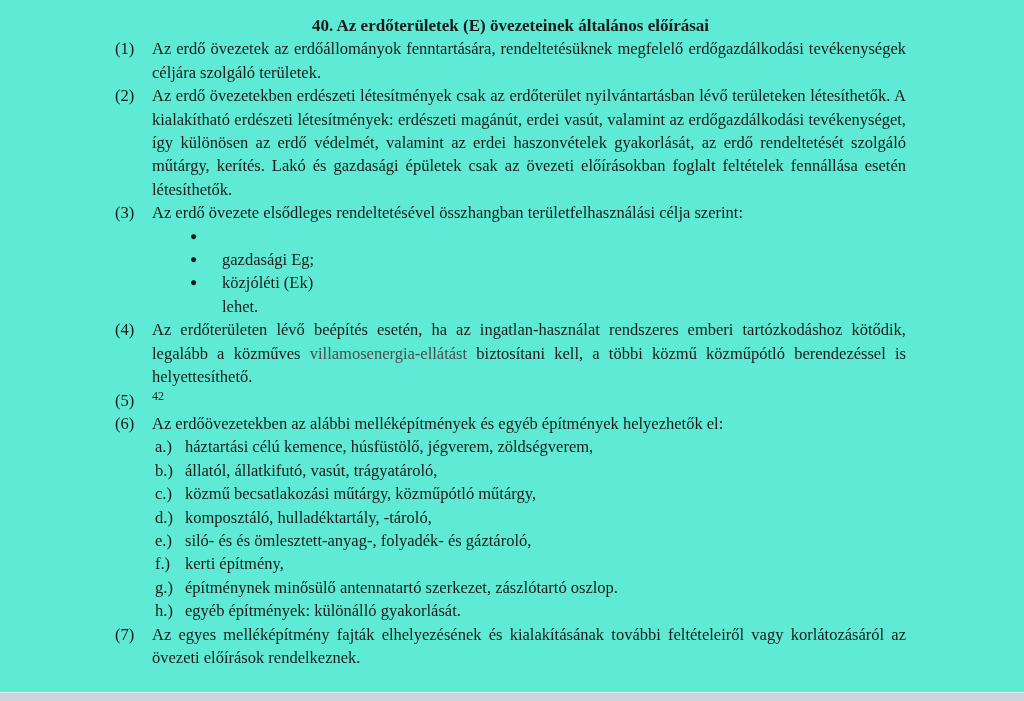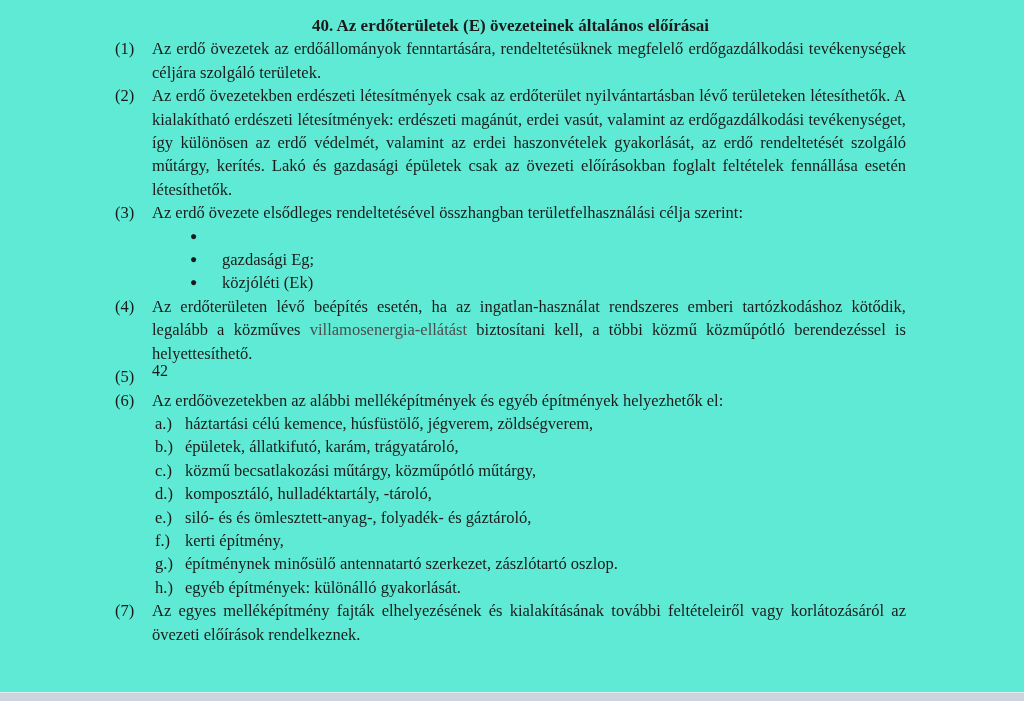--- a/index.html
+++ b/index.html
@@ -60,21 +60,21 @@
     margin-left: 40px;
   }
   .sub-item .sub-label {
     flex: 0 0 30px;
     width: 30px;
   }
   .sub-item .sub-text {
     flex: 1 1 auto;
   }
   .footnote-ref {
-    font-size: 16px;
+    font-size: 12px;
     vertical-align: super;
     line-height: 0;
   }
   .light-phrase {
     color: #4d4d4d;
   }
   .bottom-bar {
     position: absolute;
     left: 0;
     bottom: 0;
@@ -109,20 +109,21 @@
     <span class="dot">●</span>
   </div>
   <div class="bullet-row">
     <span class="dot">●</span>
     <span>gazdasági Eg;</span>
   </div>
   <div class="bullet-row">
     <span class="dot">●</span>
     <span>közjóléti (Ek)</span>
   </div>
+  <div class="bullet-closing">lehet.</div>
 
   <div class="clause">
     <span class="num">(4)</span>
     <div class="body"><span>Az erdőterületen lévő beépítés esetén, ha az ingatlan-használat rendszeres emberi tartózkodáshoz kötődik, legalább a közműves </span><span class="light-phrase">villamosenergia-ellátást</span><span> biztosítani kell, a többi közmű közműpótló berendezéssel is helyettesíthető.</span></div>
   </div>
 
   <div class="clause">
     <span class="num">(5)</span>
     <div class="body"><span class="footnote-ref">42</span></div>
   </div>
@@ -130,21 +131,21 @@
   <div class="clause">
     <span class="num">(6)</span>
     <div class="body">Az erdőövezetekben az alábbi melléképítmények és egyéb építmények helyezhetők el:</div>
   </div>
   <div class="sub-item">
     <span class="sub-label">a.)</span>
     <span class="sub-text">háztartási célú kemence, húsfüstölő, jégverem, zöldségverem,</span>
   </div>
   <div class="sub-item">
     <span class="sub-label">b.)</span>
-    <span class="sub-text">épületek, állatkifutó, karám, trágyatároló,</span>
+    <span class="sub-text">állatól, állatkifutó, vasút, trágyatároló,</span>
   </div>
   <div class="sub-item">
     <span class="sub-label">c.)</span>
     <span class="sub-text">közmű becsatlakozási műtárgy, közműpótló műtárgy,</span>
   </div>
   <div class="sub-item">
     <span class="sub-label">d.)</span>
     <span class="sub-text">komposztáló, hulladéktartály, -tároló,</span>
   </div>
   <div class="sub-item">

